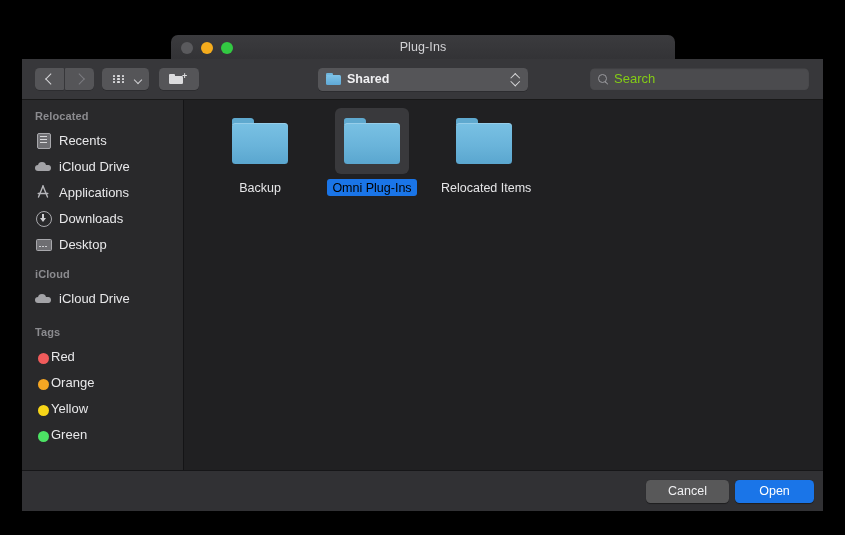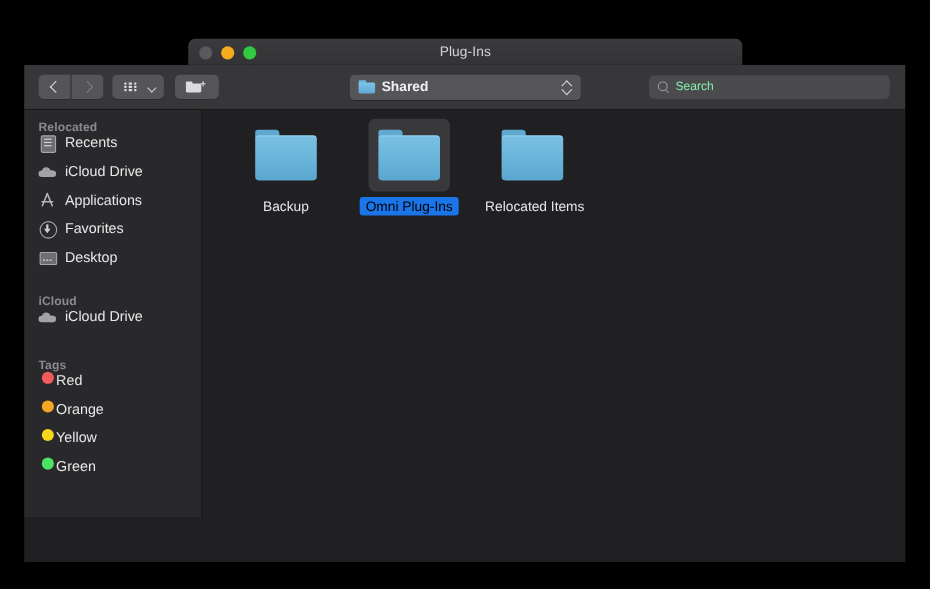--- a/index.html
+++ b/index.html
@@ -259,22 +259,22 @@
     transform: rotate(45deg);
     transform-origin: left center;
     border-radius: 1px;
   }
   #search-placeholder {
     position: absolute;
     left: 24px;
     top: 0;
     height: 22px;
     line-height: 22px;
-    color: #86efac;
-    font-size: 11px;
+    color: #84cc16;
+    font-size: 13px;
   }
 
   
   #sidebar {
     position: absolute;
     left: 0;
     top: 41px;
     width: 161px;
     height: 370px;
     background: #29292b;
@@ -287,21 +287,21 @@
     font-size: 11px;
     font-weight: 600;
     padding-left: 13px;
     letter-spacing: 0.1px;
   }
 
   .side-item {
     position: relative;
     height: 26px;
     display: flex;
-    align-items: flex-start;
+    align-items: flex-end;
     padding-left: 13px;
   }
   .side-item .lbl {
     color: #e8e8ea;
     font-size: 13px;
     margin-left: 8px;
     white-space: nowrap;
   }
   .side-icon {
     position: relative;
@@ -564,21 +564,21 @@
         </span>
         <span class="lbl">Applications</span>
       </div>
 
       <div class="side-item">
         <span class="side-icon ic-downloads">
           <span class="circ"></span>
             <span class="stem"></span>
             <span class="head"></span>
         </span>
-        <span class="lbl">Favorites</span>
+        <span class="lbl">Downloads</span>
       </div>
 
       <div class="side-item">
         <span class="side-icon ic-desktop">
           <span class="scr"></span>
           <span class="dots">
             <i style="left:0"></i>
               <i style="left:3px"></i>
               <i style="left:6px"></i>
           </span>
@@ -646,15 +646,19 @@
         <div class="icon-well">
           <div class="folder">
             <div class="tab"></div>
               <div class="front"></div>
           </div>
         </div>
         <span class="file-label">Relocated Items</span>
       </div>
     </div>
 
+    <div id="bottombar">
+      <div class="dlg-btn" id="cancel-button">Cancel</div>
+      <div class="dlg-btn" id="open-button">Open</div>
+    </div>
 
   </div>
 </div>
 
 </body></html>

